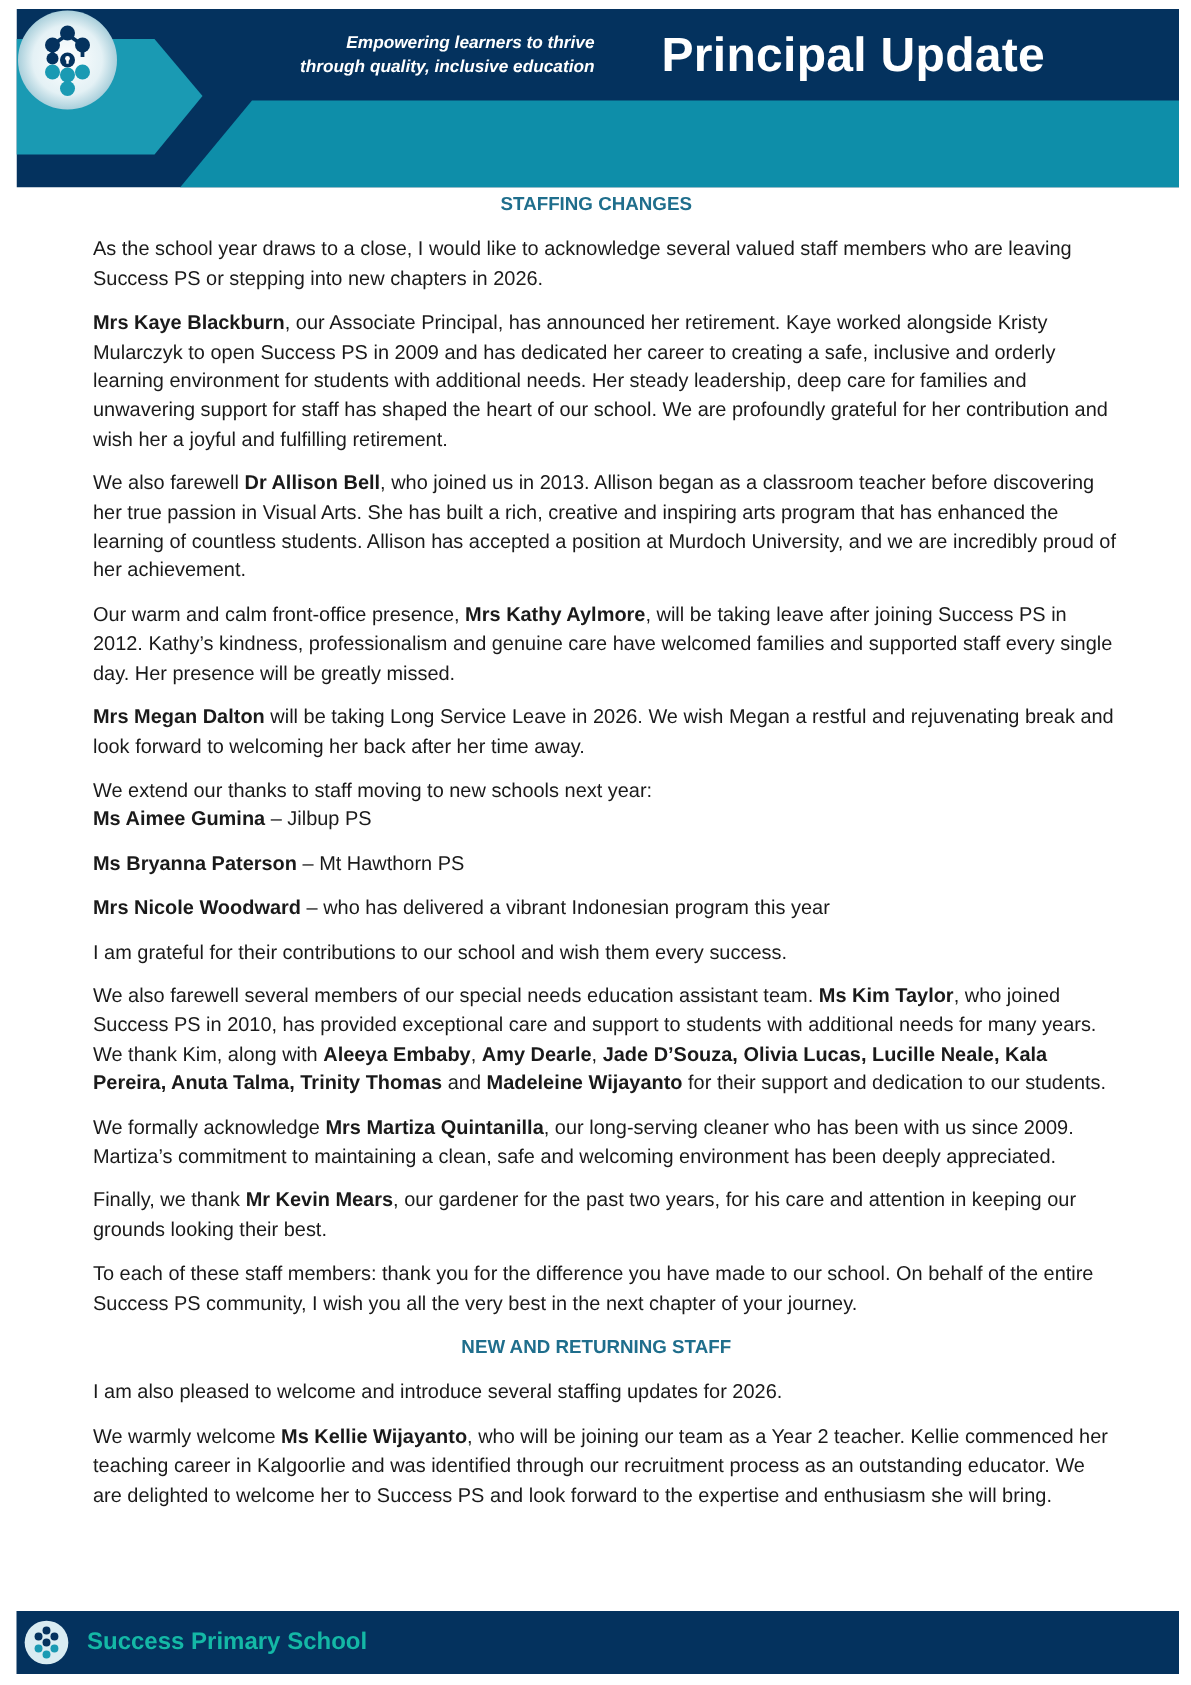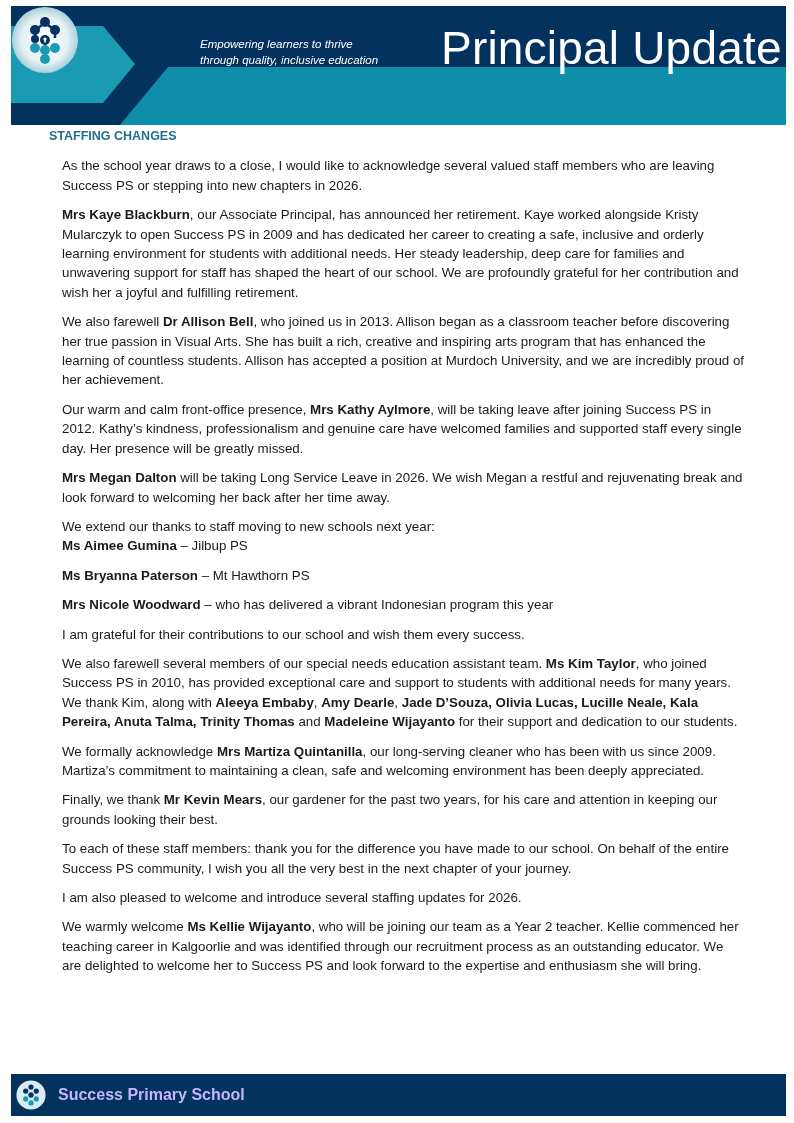--- a/index.html
+++ b/index.html
@@ -1,34 +1,34 @@
 <!DOCTYPE html>
 <html><head>
 <meta charset="utf-8">
 <style>
   html, body { margin: 0; padding: 0; background: #ffffff; }
   body { width: 794px; height: 1123px; position: relative; overflow: hidden;
          font-family: "Liberation Sans", sans-serif; color: #1a1a1a; }
   .header { position: absolute; left: 11px; top: 6px; width: 775px; height: 119px; }
   .header svg { position: absolute; left: 0; top: 0; }
-  .tagline { position: absolute; left: 189px; top: 30px; color: #ffffff;
-             font-style: italic; font-weight: normal; font-size: 11.5px; line-height: 16px; }
-  .title { position: absolute; left: 430px; top: 20px; color: #ffffff;
-           font-weight: normal; font-size: 46px; line-height: 44px; letter-spacing: 0.2px; }
+  .tagline { position: absolute; left: 189px; top: 15px; color: #ffffff;
+             font-style: italic; font-weight: bold; font-size: 11.5px; line-height: 16px; text-align: right; }
+  .title { position: absolute; left: 430px; top: 8px; color: #ffffff;
+           font-weight: bold; font-size: 32px; line-height: 44px; letter-spacing: 0.2px; }
   .logo { position: absolute; left: 14px; top: 19px; width: 68px; height: 68px; }
   .content { position: absolute; left: 49px; top: 126px; width: 697px;
              font-size: 13.3px; line-height: 19.4px; }
-  .section-heading { text-align: left; color: #1f6e8c; font-weight: bold;
+  .section-heading { text-align: center; color: #1f6e8c; font-weight: bold;
                      font-size: 12.5px; margin: 0 0 10px 0; padding-top: 1px; }
   p { margin: 0 0 10px 13px; }
   p.tight { margin-bottom: 0; }
   b { font-weight: bold; }
   .footer { position: absolute; left: 11px; top: 1074px; width: 775px; height: 42px; background: #04325e; }
   .footer .flogo { position: absolute; left: 5px; top: 6px; width: 30px; height: 30px; }
-  .footer .fname { position: absolute; left: 47px; top: 11px; color: #c4b5fd; font-weight: bold;
+  .footer .fname { position: absolute; left: 47px; top: 11px; color: #14b8a6; font-weight: bold;
                    font-size: 16px; line-height: 20px; }
 </style>
 </head>
 <body>
 
 <div class="header">
   <svg width="775" height="119" viewBox="0 0 775 119">
     <rect x="0" y="0" width="775" height="119" fill="#04325e"></rect>
     <polygon points="157,61 775,61 775,119 109,119" fill="#0e8ea9"></polygon>
     <polygon points="0,20 92,20 124,58 92,97 0,97" fill="#1a9ab3"></polygon>
@@ -88,20 +88,21 @@
   <p>I am grateful for their contributions to our school and wish them every success.</p>
 
   <p><span>We also farewell several members of our special needs education assistant team. </span><b>Ms Kim Taylor</b><span>, who joined Success PS in 2010, has provided exceptional care and support to students with additional needs for many years. We thank Kim, along with </span><b>Aleeya Embaby</b><span>, </span><b>Amy Dearle</b><span>, </span><b>Jade D’Souza, Olivia Lucas, Lucille Neale, Kala Pereira, Anuta Talma, Trinity Thomas</b><span> and </span><b>Madeleine Wijayanto</b><span> for their support and dedication to our students.</span></p>
 
   <p><span>We formally acknowledge </span><b>Mrs Martiza Quintanilla</b><span>, our long-serving cleaner who has been with us since 2009. Martiza’s commitment to maintaining a clean, safe and welcoming environment has been deeply appreciated.</span></p>
 
   <p><span>Finally, we thank </span><b>Mr Kevin Mears</b><span>, our gardener for the past two years, for his care and attention in keeping our grounds looking their best.</span></p>
 
   <p>To each of these staff members: thank you for the difference you have made to our school. On behalf of the entire Success PS community, I wish you all the very best in the next chapter of your journey.</p>
 
+  <div class="section-heading">NEW AND RETURNING STAFF</div>
 
   <p>I am also pleased to welcome and introduce several staffing updates for 2026.</p>
 
   <p><span>We warmly welcome </span><b>Ms Kellie Wijayanto</b><span>, who will be joining our team as a Year 2 teacher. Kellie commenced her teaching career in Kalgoorlie and was identified through our recruitment process as an outstanding educator. We are delighted to welcome her to Success PS and look forward to the expertise and enthusiasm she will bring.</span></p>
 </div>
 
 <div class="footer">
   <svg class="flogo" viewBox="0 0 68 68">
     <circle cx="34" cy="34" r="33" fill="#d9ecf2"></circle>
     <circle cx="34" cy="16" r="6" fill="#04325e"></circle>

